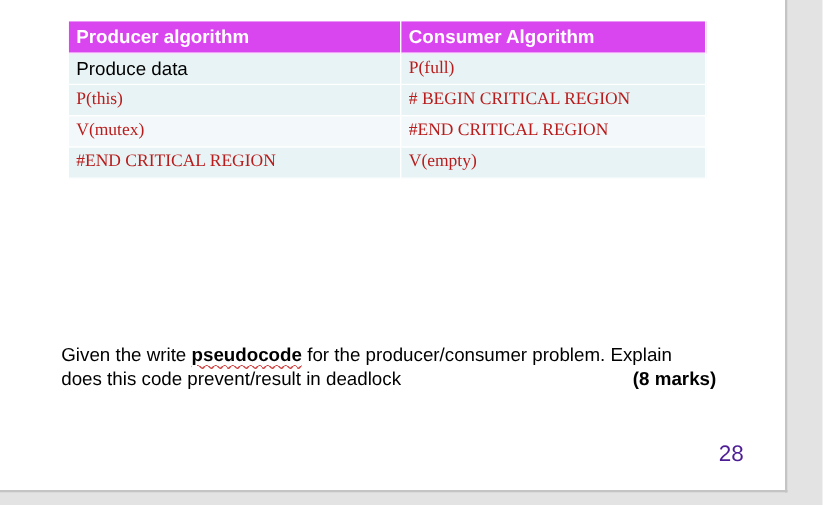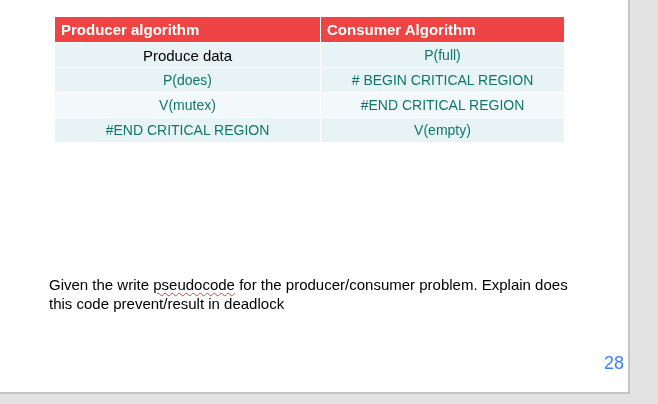--- a/index.html
+++ b/index.html
@@ -1,59 +1,59 @@
 <!DOCTYPE html>
 <html><head>
 <meta charset="utf-8">
 <style>
   html, body { margin:0; padding:0; }
   body { width:658px; height:404px; background:#e3e3e3; position:relative; overflow:hidden; font-family:"Liberation Sans", sans-serif; }
   .slide { position:absolute; left:0; top:0; width:628px; height:392px; background:#ffffff; border-right:2px solid #c4c4c4; border-bottom:2px solid #c4c4c4; }
   table { position:absolute; left:54px; top:16px; border-collapse:collapse; width:511px; }
   th, td { height:25px; padding:0 6px; text-align:left; border:1px solid #ffffff; box-sizing:border-box; }
-  th { background:#ef4444; color:#ffffff; font-weight:bold; font-size:15px; height:26px; }
-  td { font-size:14px; color:#404040;text-align:center; }
+  th { background:#d946ef; color:#ffffff; font-weight:bold; font-size:15px; height:26px; }
+  td { font-size:14px; color:#404040; }
   tr.odd td { background:#e7f3f4; }
   tr.even td { background:#f3f9fa; }
   td.col1 { width:266px; }
-  .mono { font-family:Liberation Sans, sans-serif; font-size:14px; color:#0f766e; }
+  .mono { font-family:Liberation Serif, serif; font-size:14px; color:#b91c1c; }
   .italic { font-style:italic; }
   .sans { font-family:"Liberation Sans", sans-serif; font-size:15px; color:#000000; }
   .question { position:absolute; left:49px; top:275px; width:524px; font-size:15px; line-height:19px; color:#000; }
-  .question .wavy { text-decoration: underline wavy #d04040; text-decoration-thickness:1px; text-underline-offset:2px; }
+  .question .wavy { text-decoration: underline wavy #d04040; text-decoration-thickness:1px; text-underline-offset:2px;font-weight:bold; }
   .question .marks { float:right; font-weight:bold; }
-  .pagenum { position:absolute; left:604px; top:353px; font-size:18px; color:#3b82f6; }
+  .pagenum { position:absolute; left:575px; top:353px; font-size:18px; color:#4c1d95; }
 </style>
 </head>
 <body>
 
 <div class="slide">
   <table>
     <thead>
       <tr>
         <th>Producer  algorithm</th>
         <th>Consumer Algorithm</th>
       </tr>
     </thead>
     <tbody>
       <tr class="odd">
         <td class="col1 sans">Produce data</td>
         <td class="mono">P(full)</td>
       </tr>
       <tr class="odd">
-        <td class="col1 mono">P(does)</td>
+        <td class="col1 mono">P(this)</td>
         <td class="mono"># BEGIN CRITICAL REGION</td>
       </tr>
       <tr class="even">
         <td class="col1 mono">V(mutex)</td>
         <td class="mono">#END CRITICAL REGION</td>
       </tr>
       <tr class="odd">
         <td class="col1 mono">#END CRITICAL REGION</td>
         <td class="mono">V(empty)</td>
       </tr>
     </tbody>
   </table>
 
-  <div class="question"><span>Given the write </span><span class="wavy">pseudocode</span><span> for the producer/consumer problem. Explain does this code prevent/result in deadlock</span></div>
+  <div class="question"><span>Given the write </span><span class="wavy">pseudocode</span><span> for the producer/consumer problem. Explain does this code prevent/result in deadlock</span><span class="marks">(8 marks)</span></div>
 
   <div class="pagenum">28</div>
 </div>
 
 </body></html>

